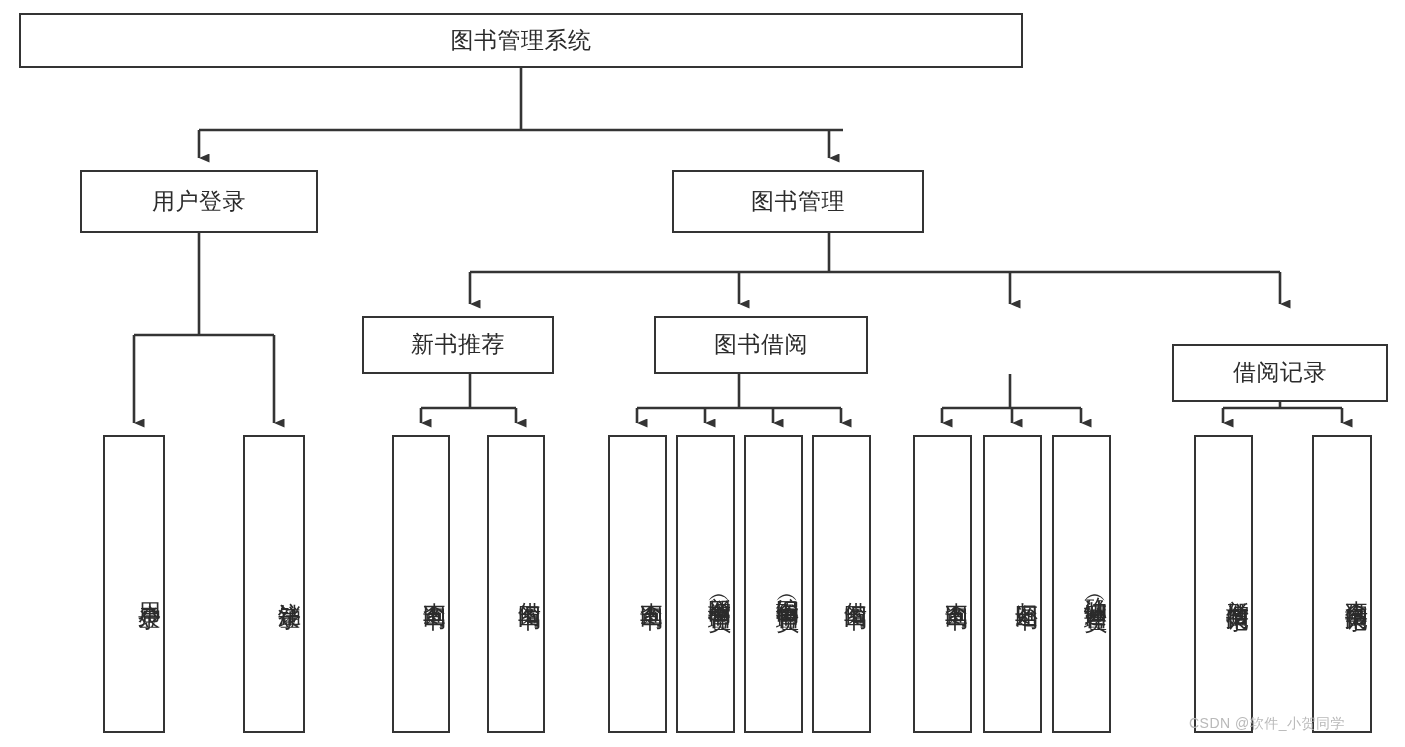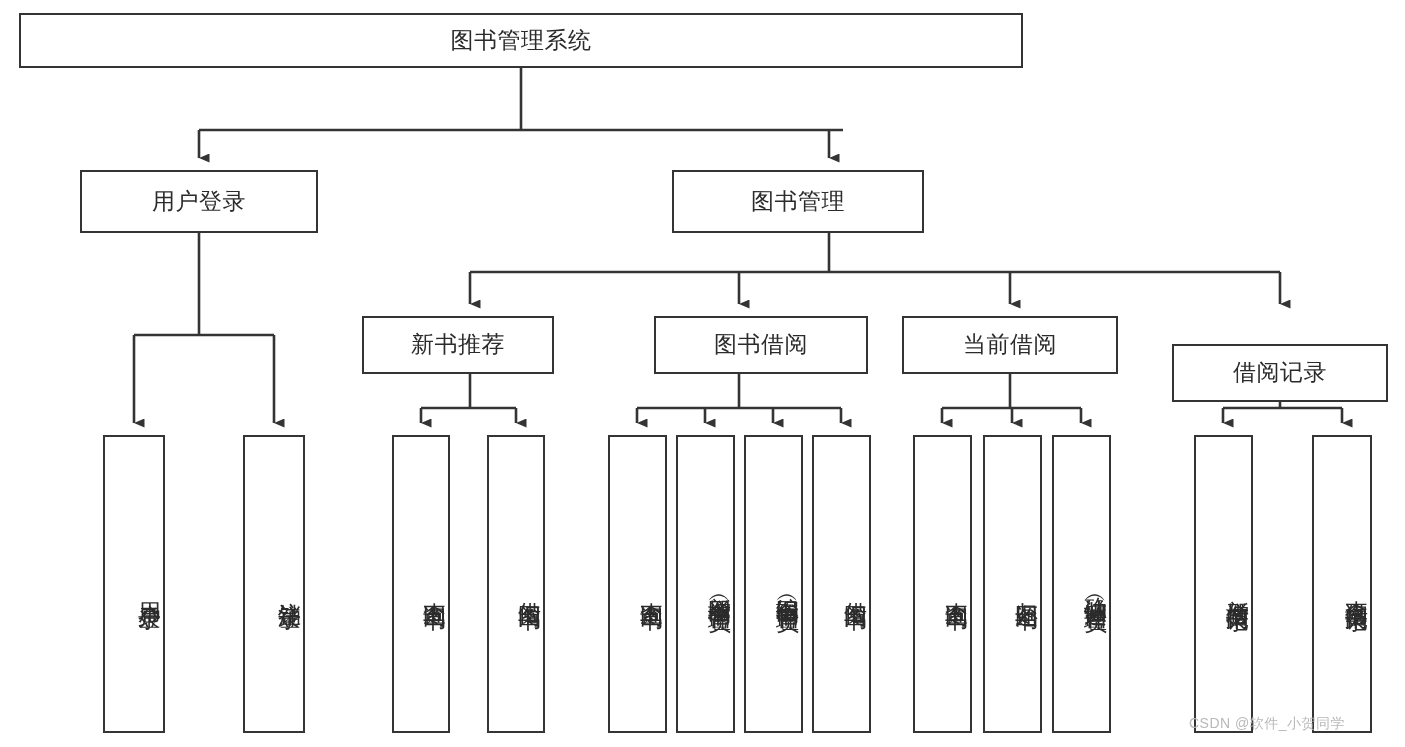--- a/index.html
+++ b/index.html
@@ -132,23 +132,20 @@
   <div class="node horiz" style="left: 672px; top: 170px; width: 252px; height: 63px;">
     <span>图书管理</span>
   </div>
 
   <div class="node horiz" style="left: 362px; top: 316px; width: 192px; height: 58px;">
     <span>新书推荐</span>
   </div>
   <div class="node horiz" style="left: 632px; top: 316px; width: 214px; height: 58px; margin-left: 22px;">
     <span>图书借阅</span>
   </div>
-  <div class="node horiz" style="left: 902px; top: 316px; width: 216px; height: 58px;">
-    <span>当前借阅</span>
-  </div>
   <div class="node horiz" style="left: 1172px; top: 316px; width: 216px; height: 58px; margin-top: 28px;">
     <span>借阅记录</span>
   </div>
 
   <div class="node vert" style="left: 103px; top: 435px; width: 62px; height: 298px;">
     <span>用户登录</span>
   </div>
   <div class="node vert" style="left: 243px; top: 435px; width: 62px; height: 298px;">
     <span>注销登录</span>
   </div>

